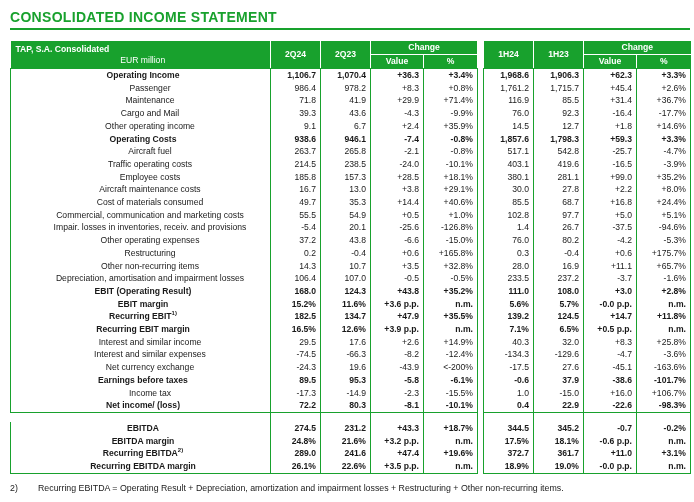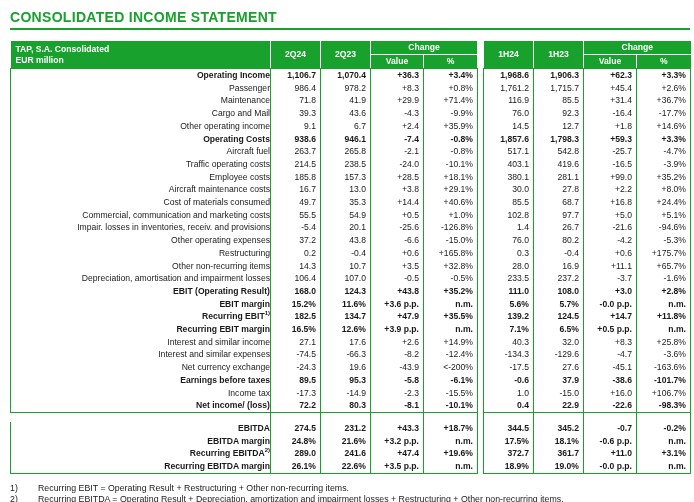--- a/index.html
+++ b/index.html
@@ -31,28 +31,28 @@
     background:var(--g);color:var(--hdrtxt);font-weight:bold;font-size:8.6px;
     border:1px solid #fff;border-bottom-color:var(--g);
     text-align:center;padding:0;height:13px;line-height:13px;
   }
   thead tr:first-child th{border-top:0;}
   th.corner{
     text-align:left;padding:2px 0 2px 5px;border-left:0;
     border-top:2px solid var(--dark);vertical-align:middle;
   }
   th.corner .l1{font-weight:bold;line-height:11px;}
-  th.corner .l2{font-weight:bold;line-height:11px;}
+  th.corner .l2{font-weight:normal;line-height:11px;text-align:center;}
   th.chg{border-bottom-color:#fff;margin-top:19px;}
   th.redge{border-right:0;}
   th.gapth{background:#fff;border:0;}
   
   td{height:12.7px;line-height:12.7px;padding:0;vertical-align:middle;}
   td.lbl{
-    text-align:right;padding-left:5px;
+    text-align:center;padding-left:5px;
     border-left:1px solid var(--g);border-right:1px solid var(--g);
     white-space:nowrap;overflow:hidden;
   }
   td.lbl.ind{padding-left:19px;}
   td.num{
     text-align:right;padding-right:4px;
     border-left:1px solid var(--g);border-right:1px solid var(--g);
     white-space:nowrap;
   }
   td.gap{border:0;background:#fff;}
@@ -255,21 +255,21 @@
         </tr>
         <tr>
           <td class="lbl ind"><span>Impair. losses in inventories, receiv. and provisions</span></td>
           <td class="num">-5.4</td>
           <td class="num">20.1</td>
           <td class="num">-25.6</td>
           <td class="num">-126.8%</td>
           <td class="gap"></td>
           <td class="num">1.4</td>
           <td class="num">26.7</td>
-          <td class="num">-21.6</td>
+          <td class="num">-37.5</td>
           <td class="num">-94.6%</td>
         </tr>
         <tr>
           <td class="lbl ind"><span>Other operating expenses</span></td>
           <td class="num">37.2</td>
           <td class="num">43.8</td>
           <td class="num">-6.6</td>
           <td class="num">-15.0%</td>
           <td class="gap"></td>
           <td class="num">76.0</td>
@@ -356,21 +356,21 @@
           <td class="num bolditalic">+3.9 p.p.</td>
           <td class="num bolditalic">n.m.</td>
           <td class="gap"></td>
           <td class="num bolditalic">7.1%</td>
           <td class="num bolditalic">6.5%</td>
           <td class="num bolditalic">+0.5 p.p.</td>
           <td class="num bolditalic">n.m.</td>
         </tr>
         <tr>
           <td class="lbl ind"><span>Interest and similar income</span></td>
-          <td class="num">27.1</td>
+          <td class="num">29.5</td>
           <td class="num">17.6</td>
           <td class="num">+2.6</td>
           <td class="num">+14.9%</td>
           <td class="gap"></td>
           <td class="num">40.3</td>
           <td class="num">32.0</td>
           <td class="num">+8.3</td>
           <td class="num">+25.8%</td>
         </tr>
         <tr>
@@ -490,21 +490,18 @@
           <td class="gap"></td>
           <td class="num bolditalic end">18.9%</td>
           <td class="num bolditalic end">19.0%</td>
           <td class="num bolditalic end">-0.0 p.p.</td>
           <td class="num bolditalic end">n.m.</td>
         </tr>
       </tbody>
   </table>
 
   <div class="footnotes">
-    <div class="fn">
-      <span class="fn-num">1)</span><span>Recurring EBIT = Operating Result + Restructuring + Other non-recurring items.</span>
-    </div>
     <div class="fn">
       <span class="fn-num">2)</span><span>Recurring EBITDA = Operating Result + Depreciation, amortization and impairment losses + Restructuring + Other non-recurring items.</span>
     </div>
   </div>
 
 </div>
 
 </body></html>

